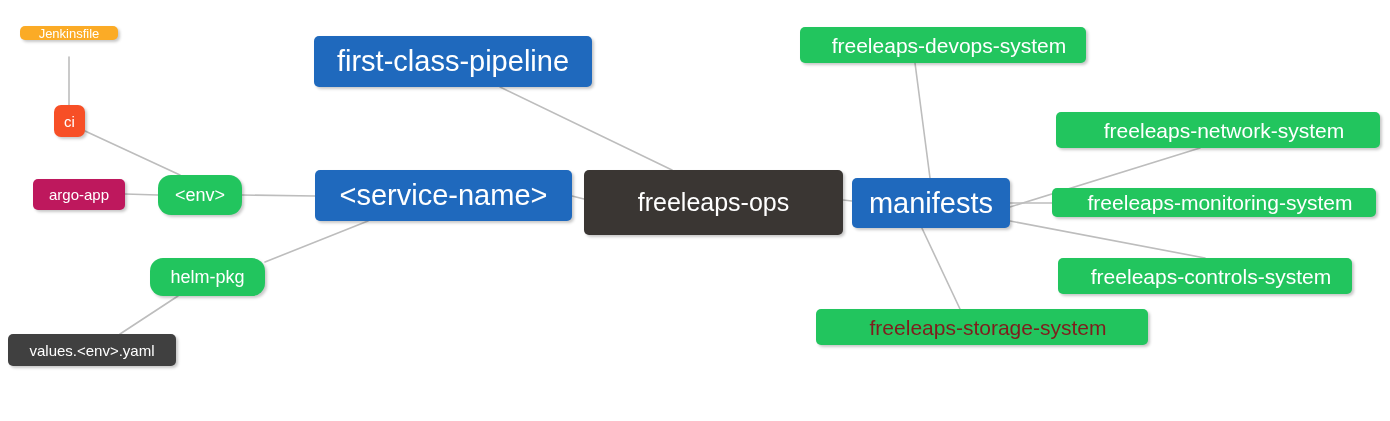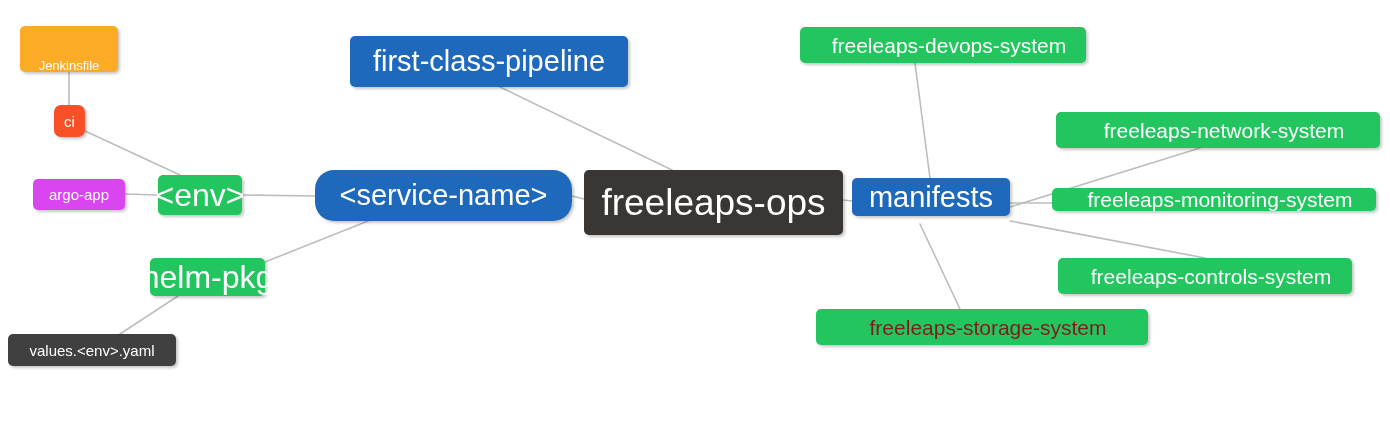--- a/index.html
+++ b/index.html
@@ -36,23 +36,23 @@
     box-shadow: 2px 2px 3px rgba(0,0,0,0.22);
     line-height: 1;
     cursor: pointer;
     user-select: none;
   }
   .node-label {
     display: block;
     padding: 0 2px;
   }
   
-  .tier-root   { font-size: 37px; }
+  .tier-root   { font-size: 25px; }
   .tier-main   { font-size: 29px; }
-  .tier-branch { font-size: 32px; }
+  .tier-branch { font-size: 18px; border-radius: 13px; }
   .tier-leaf   { font-size: 21px; padding-left: 12px; }
   .tier-small  { font-size: 15px; }
   .tier-tiny   { font-size: 13px; }
 </style>
 </head>
 <body>
 
 <div id="canvas">
   <svg id="edges" viewBox="0 0 1390 421" xmlns="http://www.w3.org/2000/svg">
       <line x1="584" y1="199" x2="572" y2="196" stroke="#bdbdbd" stroke-width="1.6" stroke-linecap="round"></line>
@@ -67,54 +67,54 @@
       <line x1="930" y1="178" x2="915" y2="63" stroke="#bdbdbd" stroke-width="1.6" stroke-linecap="round"></line>
       <line x1="1010" y1="207" x2="1200" y2="148" stroke="#bdbdbd" stroke-width="1.6" stroke-linecap="round"></line>
       <line x1="1010" y1="203" x2="1052" y2="203" stroke="#bdbdbd" stroke-width="1.6" stroke-linecap="round"></line>
       <line x1="1010" y1="221" x2="1205" y2="258" stroke="#bdbdbd" stroke-width="1.6" stroke-linecap="round"></line>
       <line x1="920" y1="224" x2="960" y2="309" stroke="#bdbdbd" stroke-width="1.6" stroke-linecap="round"></line>
     </svg>
   <div id="nodes">
       <div class="node tier-root" style="left: 584px; top: 170px; width: 259px; height: 65px; background: rgb(58, 54, 51); color: rgb(255, 255, 255);">
         <span class="node-label">freeleaps-ops</span>
       </div>
-      <div class="node tier-main" style="left: 315px; top: 170px; width: 257px; height: 51px; background: rgb(31, 105, 189); color: rgb(255, 255, 255); border-radius: 19px;">
+      <div class="node tier-main" style="left: 315px; top: 170px; width: 257px; height: 51px; background: rgb(31, 105, 189); color: rgb(255, 255, 255);">
         <span class="node-label">&lt;service-name&gt;</span>
       </div>
-      <div class="node tier-main" style="left: 852px; top: 178px; width: 158px; height: 38px; background: rgb(31, 105, 189); color: rgb(255, 255, 255); align-items: center;">
+      <div class="node tier-main" style="left: 852px; top: 178px; width: 158px; height: 50px; background: rgb(31, 105, 189); color: rgb(255, 255, 255); align-items: center;">
         <span class="node-label">manifests</span>
       </div>
-      <div class="node tier-main" style="left: 314px; top: 36px; width: 278px; height: 51px; background: rgb(31, 105, 189); color: rgb(255, 255, 255); margin-left: 36px;">
+      <div class="node tier-main" style="left: 314px; top: 36px; width: 278px; height: 51px; background: rgb(31, 105, 189); color: rgb(255, 255, 255);">
         <span class="node-label">first-class-pipeline</span>
       </div>
       <div class="node tier-branch" style="left: 158px; top: 175px; width: 84px; height: 40px; background: rgb(34, 197, 94); color: rgb(255, 255, 255);">
         <span class="node-label">&lt;env&gt;</span>
       </div>
       <div class="node tier-branch" style="left: 150px; top: 258px; width: 115px; height: 38px; background: rgb(34, 197, 94); color: rgb(255, 255, 255);">
         <span class="node-label">helm-pkg</span>
       </div>
       <div class="node tier-small" style="left: 8px; top: 334px; width: 168px; height: 32px; background: #404040; color: rgb(255, 255, 255);">
         <span class="node-label">values.&lt;env&gt;.yaml</span>
       </div>
-      <div class="node tier-small" style="left: 33px; top: 179px; width: 92px; height: 31px; background: #d946ef; color: rgb(255, 255, 255);">
+      <div class="node tier-small" style="left: 33px; top: 179px; width: 92px; height: 31px; background: #be185d; color: rgb(255, 255, 255);">
         <span class="node-label">argo-app</span>
       </div>
       <div class="node tier-small" style="left: 54px; top: 105px; width: 31px; height: 32px; background: rgb(247, 79, 38); color: rgb(255, 255, 255); border-radius: 7px;">
         <span class="node-label">ci</span>
       </div>
-      <div class="node tier-tiny" style="left: 20px; top: 26px; width: 98px; height: 46px; background: rgb(251, 171, 38); color: rgb(255, 255, 255); align-items: flex-end;">
+      <div class="node tier-tiny" style="left: 20px; top: 26px; width: 98px; height: 14px; background: rgb(251, 171, 38); color: rgb(255, 255, 255); align-items: flex-end;">
         <span class="node-label">Jenkinsfile</span>
       </div>
       <div class="node tier-leaf" style="left: 800px; top: 27px; width: 286px; height: 36px; background: rgb(34, 197, 94); color: rgb(255, 255, 255);">
         <span class="node-label">freeleaps-devops-system</span>
       </div>
       <div class="node tier-leaf" style="left: 1056px; top: 112px; width: 324px; height: 36px; background: rgb(34, 197, 94); color: rgb(255, 255, 255);">
         <span class="node-label">freeleaps-network-system</span>
       </div>
-      <div class="node tier-leaf" style="left: 1052px; top: 188px; width: 324px; height: 23px; background: rgb(34, 197, 94); color: rgb(255, 255, 255);">
+      <div class="node tier-leaf" style="left: 1052px; top: 188px; width: 324px; height: 29px; background: rgb(34, 197, 94); color: rgb(255, 255, 255);">
         <span class="node-label">freeleaps-monitoring-system</span>
       </div>
       <div class="node tier-leaf" style="left: 1058px; top: 258px; width: 294px; height: 36px; background: rgb(34, 197, 94); color: rgb(255, 255, 255); justify-content: center;">
         <span class="node-label">freeleaps-controls-system</span>
       </div>
       <div class="node tier-leaf" style="left: 816px; top: 309px; width: 332px; height: 36px; background: rgb(34, 197, 94); color: #7f1d1d;">
         <span class="node-label">freeleaps-storage-system</span>
       </div>
     </div>
 </div>

